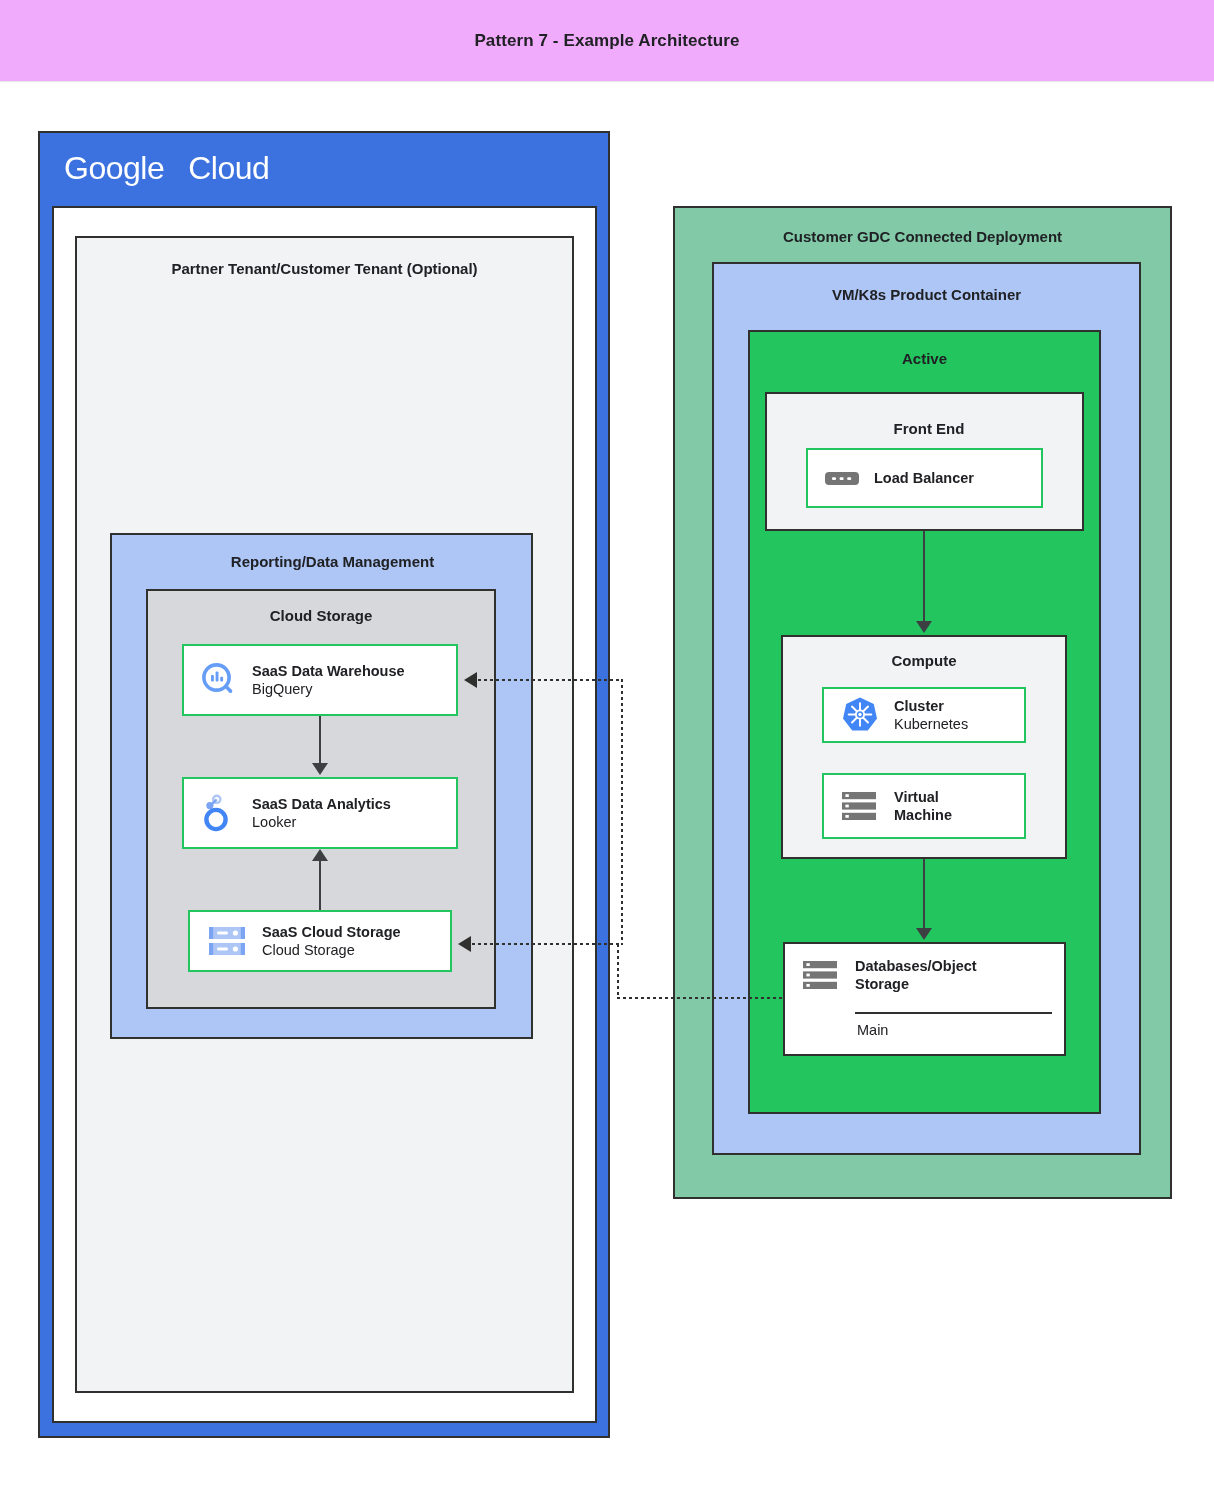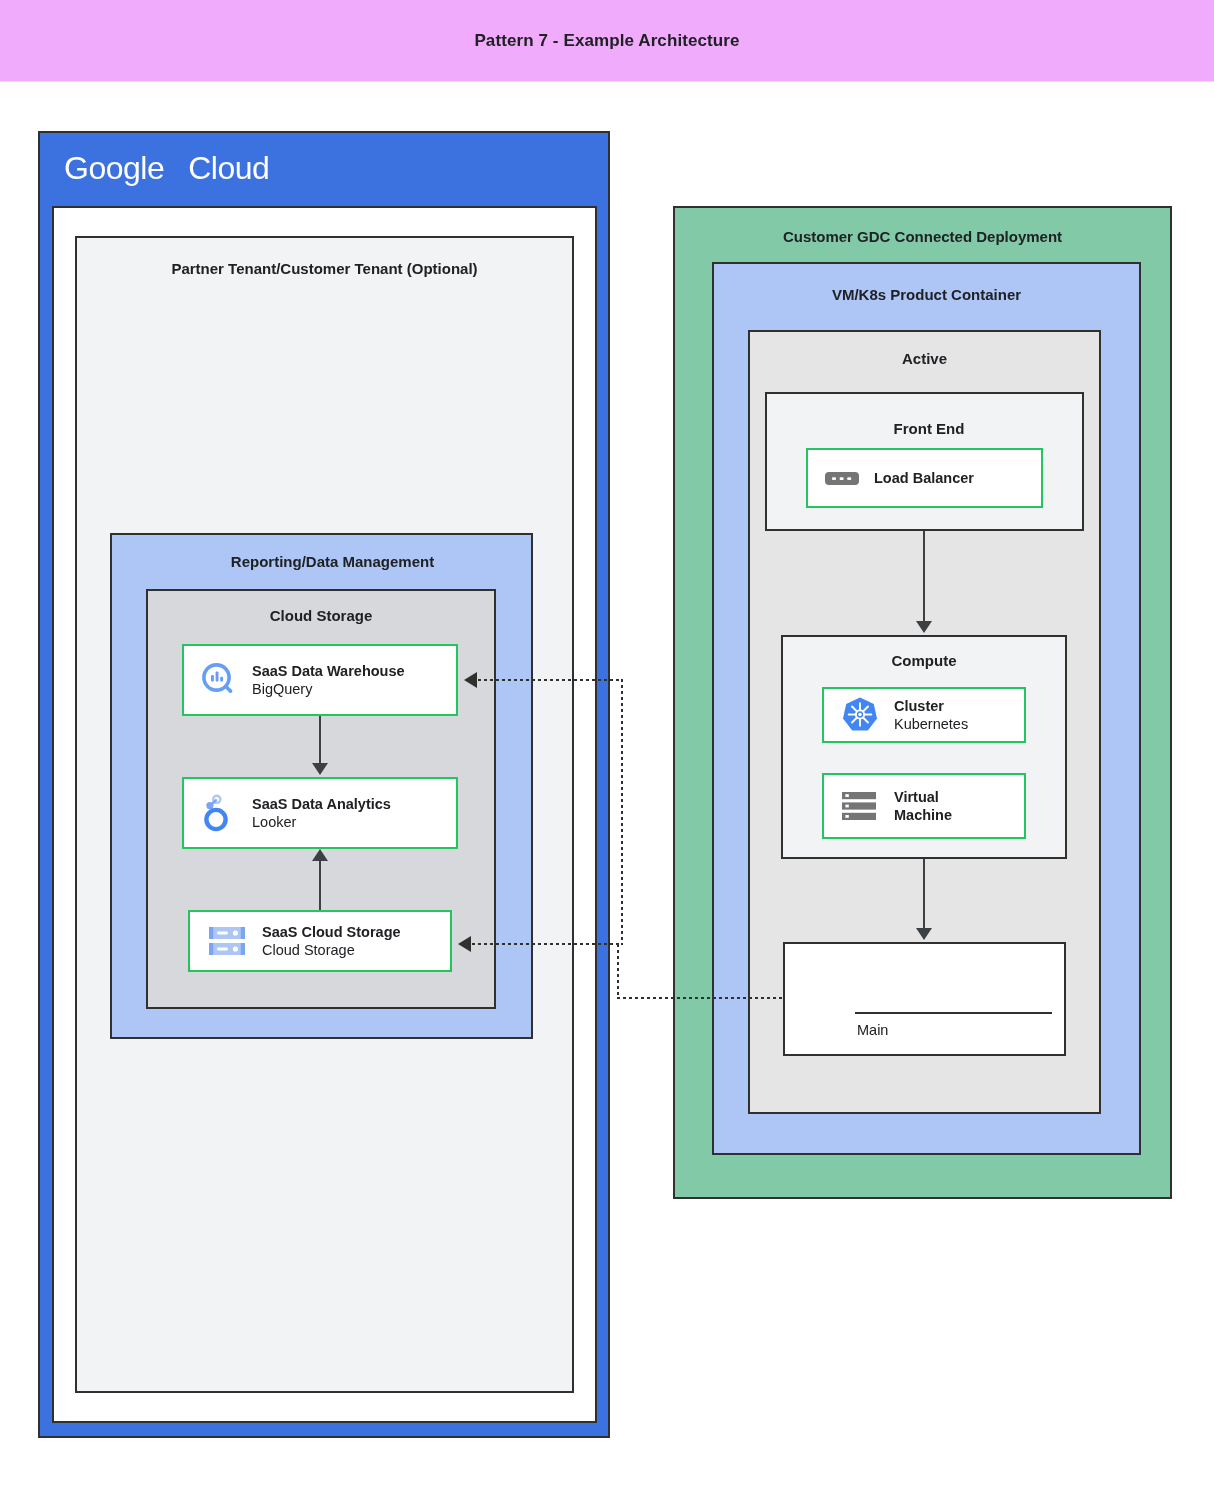--- a/index.html
+++ b/index.html
@@ -51,21 +51,21 @@
 
   #c-bq{ left:182px; top:644px; width:276px; height:72px; }
   #c-looker{ left:182px; top:777px; width:276px; height:72px; }
   #c-gcs{ left:188px; top:910px; width:264px; height:62px; }
 
   
   #gdc{ left:673px; top:206px; width:499px; height:993px; background:#81c9a7; }
   #gdc .hdr{ top:20px; font-size:15px; }
   #vmk8s{ left:712px; top:262px; width:429px; height:893px; background:#aec6f6; }
   #vmk8s .hdr{ top:22px; font-size:15px; }
-  #active{ left:748px; top:330px; width:353px; height:784px; background:#e5e5e5; }
+  #active{ left:748px; top:330px; width:353px; height:784px; background:#22c55e; }
   #active .hdr{ top:18px; font-size:15px; }
 
   #frontend{ left:765px; top:392px; width:319px; height:139px; background:#f1f3f4; }
   #frontend .hdr{ top:26px; font-size:15px;padding-left:9px; }
   #c-lb{ left:806px; top:448px; width:237px; height:60px; }
   #c-lb .l1{ font-size:14.5px; }
 
   #compute{ left:781px; top:635px; width:286px; height:224px; background:#f1f3f4; }
   #compute .hdr{ top:15px; font-size:15px; }
   #c-k8s{ left:822px; top:687px; width:204px; height:56px; }
@@ -256,20 +256,36 @@
       <rect x="5.4" y="26" width="3.4" height="2.8" fill="#ffffff"></rect>
     </svg>
   </span>
   <span class="tx">
     <span class="l1">Virtual</span>
     <span class="l1">Machine</span>
   </span>
 </div>
 
 <div id="c-db">
+  <div id="db-top">
+    <span class="ic">
+      <svg class="icon-svg" width="40" height="34" viewBox="0 0 40 34">
+        <rect x="2" y="3" width="34" height="7.2" fill="#757575"></rect>
+        <rect x="5.4" y="5.2" width="3.4" height="2.8" fill="#ffffff"></rect>
+        <rect x="2" y="13.4" width="34" height="7.2" fill="#757575"></rect>
+        <rect x="5.4" y="15.6" width="3.4" height="2.8" fill="#ffffff"></rect>
+        <rect x="2" y="23.8" width="34" height="7.2" fill="#757575"></rect>
+        <rect x="5.4" y="26" width="3.4" height="2.8" fill="#ffffff"></rect>
+      </svg>
+    </span>
+    <span class="tx" style="display:flex;flex-direction:column;">
+      <span class="l1">Databases/Object</span>
+      <span class="l1">Storage</span>
+    </span>
+  </div>
   <div id="db-div"></div>
   <div id="db-main">Main</div>
 </div>
 
 <div class="ln vline" style="left:923px; top:531px; height:92px;"></div>
 <div class="arw-down" style="left:916px; top:621px;"></div>
 
 <div class="ln vline" style="left:923px; top:859px; height:71px;"></div>
 <div class="arw-down" style="left:916px; top:928px;"></div>
 

